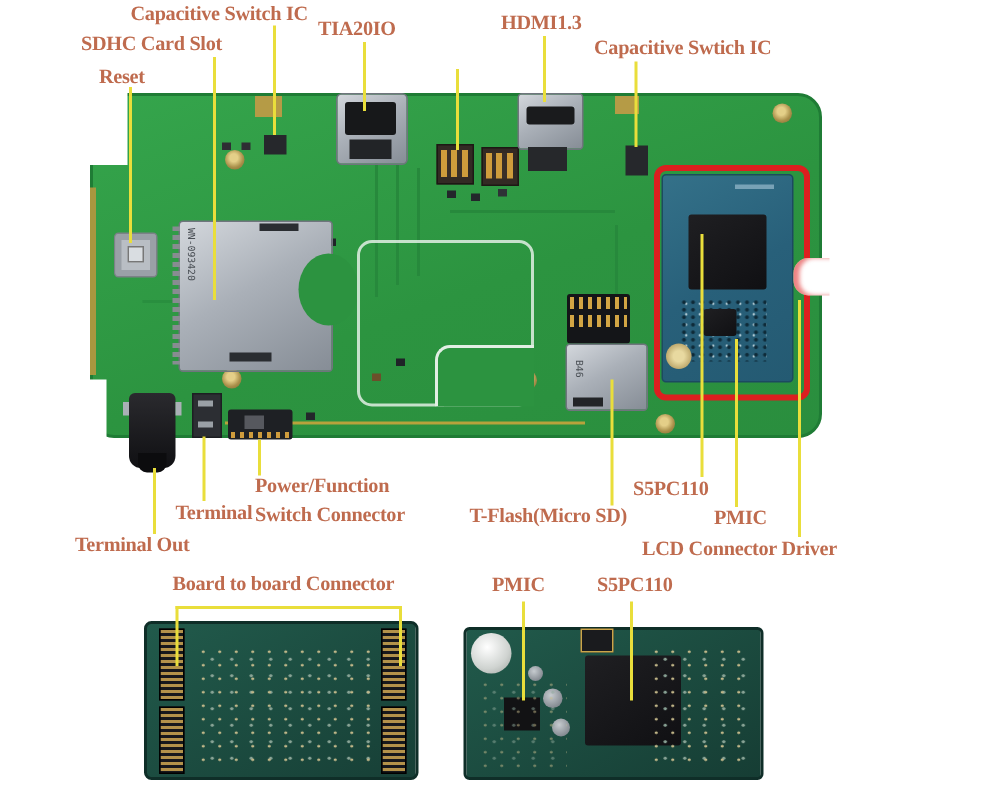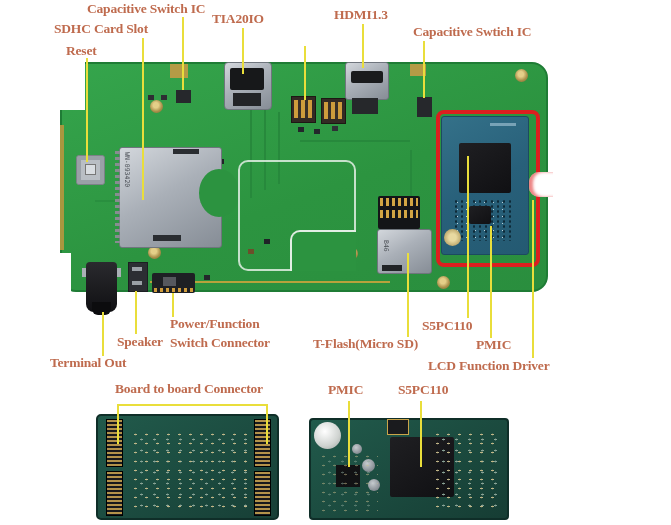--- a/index.html
+++ b/index.html
@@ -187,26 +187,26 @@
   <div class="lead" style="left:117px;top:404px;height:40px;"></div>
   <div class="lead" style="left:266px;top:404px;height:40px;"></div>
   <div class="lead" style="left:348px;top:401px;height:66px;"></div>
   <div class="lead" style="left:420px;top:401px;height:66px;"></div>
 
   <div class="label" style="left:87px;top:1px;">Capacitive Switch IC</div>
   <div class="label" style="left:54px;top:21px;">SDHC Card Slot</div>
   <div class="label" style="left:66px;top:43px;text-align:center;">Reset</div>
   <div class="label" style="left:212px;top:11px;">TIA20IO</div>
   <div class="label" style="left:334px;top:7px;">HDMI1.3</div>
-  <div class="label" style="left:396px;top:24px;margin-left:17px;">Capacitive Swtich IC</div>
-  <div class="label" style="left:117px;top:334px;">Speaker</div>
+  <div class="label" style="left:396px;top:24px;">Capacitive Swtich IC</div>
+  <div class="label" style="left:117px;top:334px;">Terminal</div>
   <div class="label" style="left:170px;top:316px;">Power/Function</div>
   <div class="label" style="left:170px;top:335px;">Switch Connector</div>
   <div class="label" style="left:50px;top:355px;">Terminal Out</div>
   <div class="label" style="left:313px;top:336px;">T-Flash(Micro SD)</div>
   <div class="label" style="left:115px;top:381px;">Board to board Connector</div>
   <div class="label" style="left:422px;top:318px;">S5PC110</div>
   <div class="label" style="left:476px;top:337px;">PMIC</div>
-  <div class="label" style="left:428px;top:358px;">LCD Function Driver</div>
+  <div class="label" style="left:428px;top:358px;">LCD Connector Driver</div>
   <div class="label" style="left:328px;top:382px;">PMIC</div>
   <div class="label" style="left:398px;top:382px;">S5PC110</div>
 
 </div>
 
 </body></html>

